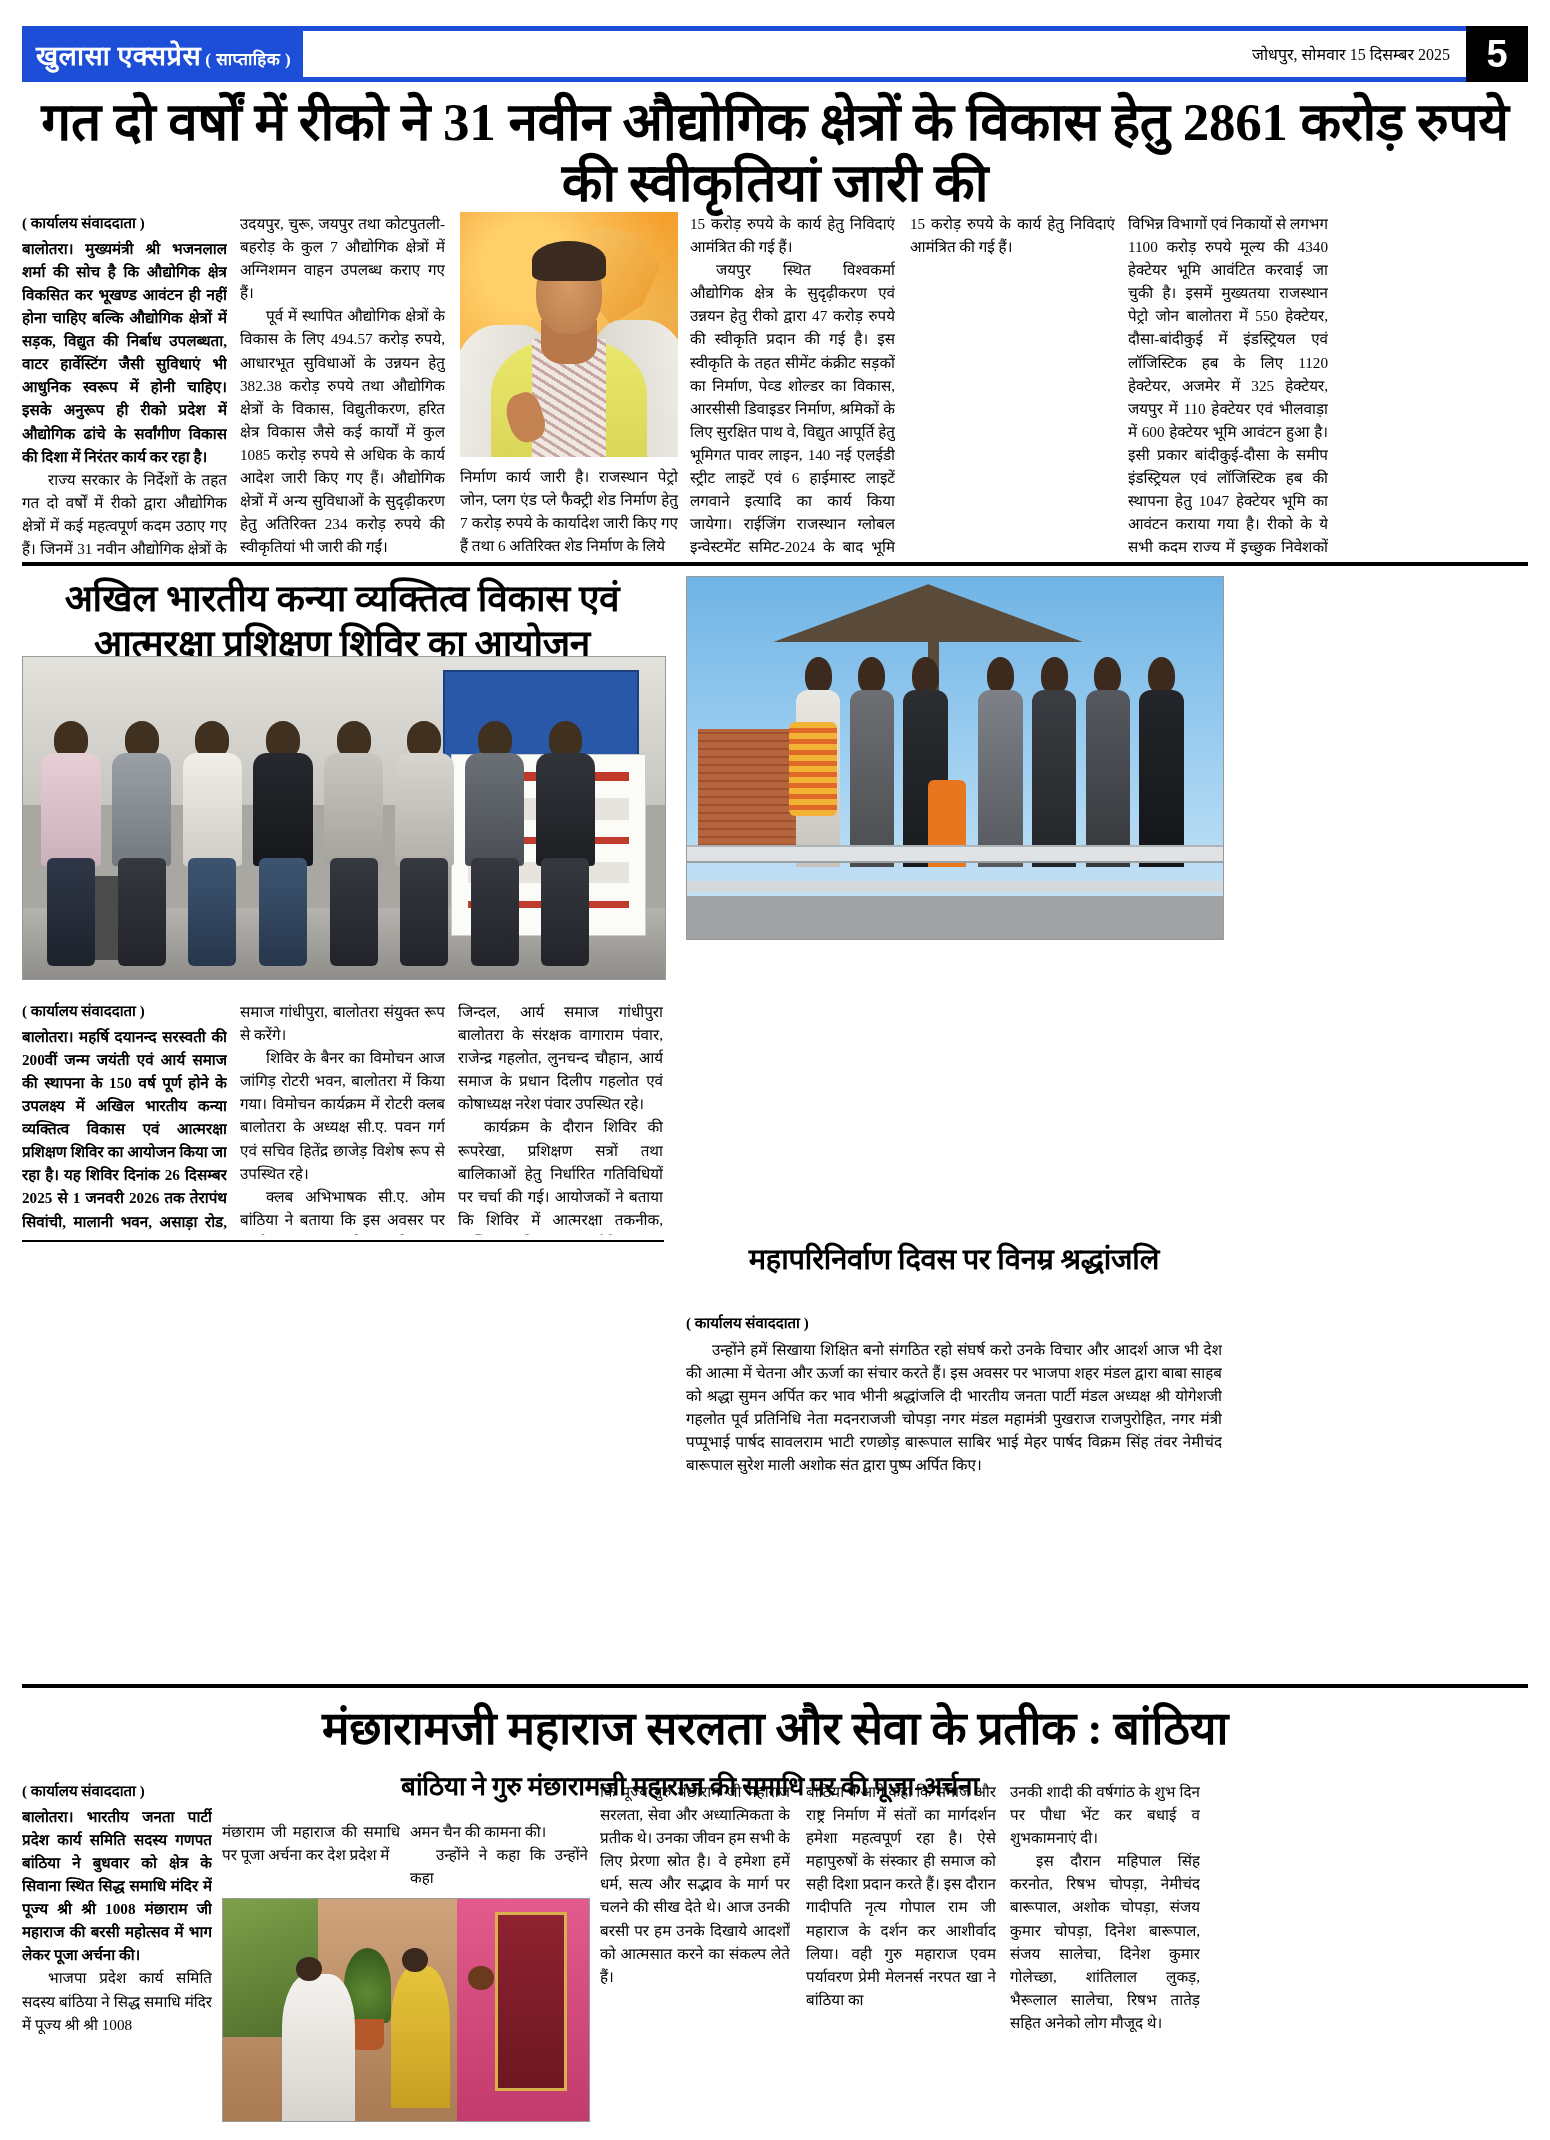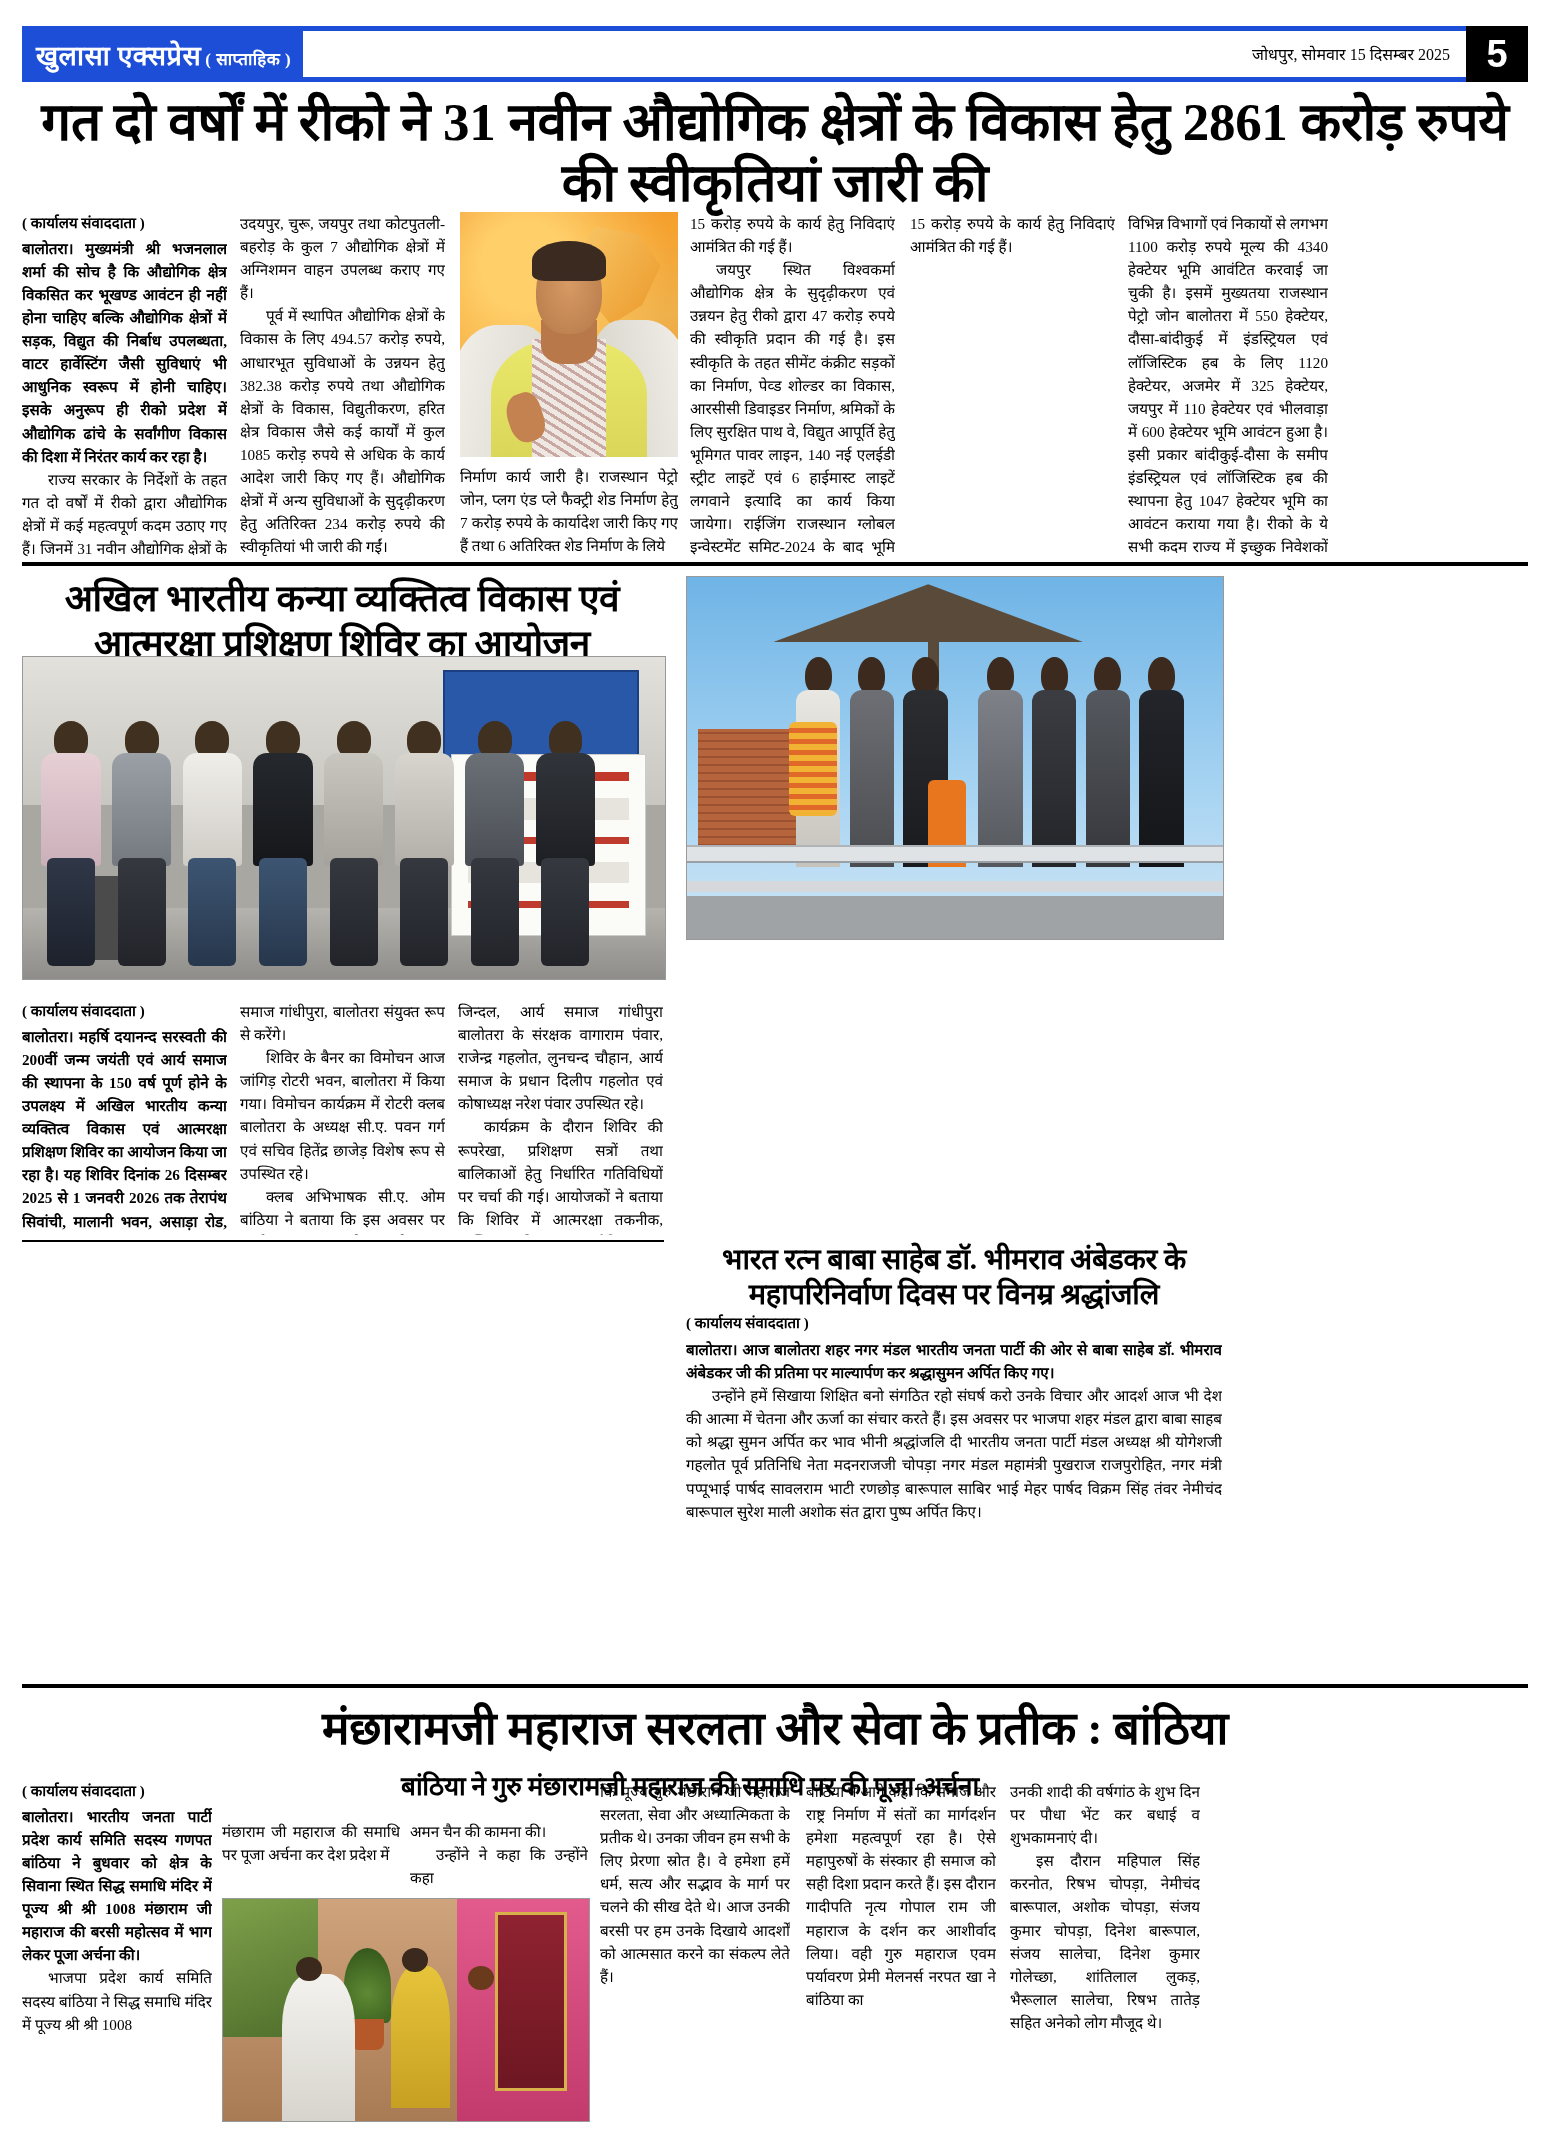--- a/index.html
+++ b/index.html
@@ -313,21 +313,20 @@
     <div class="ph3-p" style="left:84%;">
         <div class="hd"></div>
         <div class="bd" style="background:linear-gradient(180deg,#23252a,#141518);"></div>
       </div>
     <div class="ph3-rail"></div>
     <div class="ph3-rail2"></div>
     <div class="ph3-floor"></div>
   </div>
 
   <div class="hl hl-3">
-    <div>भारत रत्न बाबा साहेब डॉ. भीमराव अंबेडकर के</div>
     <div>महापरिनिर्वाण दिवस पर विनम्र श्रद्धांजलि</div>
   </div>
 
   <div class="col" style="left:22px;top:1000px;width:205px;height:235px;">
     <span class="byline">( कार्यालय संवाददाता )</span>
     <p class="first"><span class="lead">बालोतरा। महर्षि दयानन्द सरस्वती की 200वीं जन्म जयंती एवं आर्य समाज की स्थापना के 150 वर्ष पूर्ण होने के उपलक्ष्य में अखिल भारतीय कन्या व्यक्तित्व विकास एवं आत्मरक्षा प्रशिक्षण शिविर का आयोजन किया जा रहा है। यह शिविर दिनांक 26 दिसम्बर 2025 से 1 जनवरी 2026 तक तेरापंथ सिवांची, मालानी भवन, असाड़ा रोड, बालोतरा में आयोजित होगा। इस आयोजन की मेजबानी महिला आर्य समाज गांधीपुरा एवं आर्य</span></p>
   </div>
 
   <div class="col" style="left:240px;top:1000px;width:205px;height:235px;">
     <p class="first"><span>समाज गांधीपुरा, बालोतरा संयुक्त रूप से करेंगे।</span></p>
@@ -338,21 +337,20 @@
   <div class="col" style="left:458px;top:1000px;width:205px;height:235px;">
     <p class="first"><span>जिन्दल, आर्य समाज गांधीपुरा बालोतरा के संरक्षक वागाराम पंवार, राजेन्द्र गहलोत, लुनचन्द चौहान, आर्य समाज के प्रधान दिलीप गहलोत एवं कोषाध्यक्ष नरेश पंवार उपस्थित रहे।</span></p>
     <p><span>कार्यक्रम के दौरान शिविर की रूपरेखा, प्रशिक्षण सत्रों तथा बालिकाओं हेतु निर्धारित गतिविधियों पर चर्चा की गई। आयोजकों ने बताया कि शिविर में आत्मरक्षा तकनीक, व्यक्तित्व विकास, शारीरिक एवं मानसिक सशक्तिकरण संबंधी सत्र आयोजित किए जाएंगे।</span></p>
   </div>
 
   <div class="col" style="left:686px;top:1312px;width:536px;height:200px;text-align:center;">
     <span class="byline">( कार्यालय संवाददाता )</span>
   </div>
 
   <div class="col" style="left:686px;top:1338px;width:536px;height:240px;">
-    <p class="first"><span class="lead">बालोतरा। आज बालोतरा शहर नगर मंडल भारतीय जनता पार्टी की ओर से बाबा साहेब डॉ. भीमराव अंबेडकर जी की प्रतिमा पर माल्यार्पण कर श्रद्धासुमन अर्पित किए गए।</span></p>
     <p><span>उन्होंने हमें सिखाया शिक्षित बनो संगठित रहो संघर्ष करो उनके विचार और आदर्श आज भी देश की आत्मा में चेतना और ऊर्जा का संचार करते हैं। इस अवसर पर भाजपा शहर मंडल द्वारा बाबा साहब को श्रद्धा सुमन अर्पित कर भाव भीनी श्रद्धांजलि दी भारतीय जनता पार्टी मंडल अध्यक्ष श्री योगेशजी गहलोत पूर्व प्रतिनिधि नेता मदनराजजी चोपड़ा नगर मंडल महामंत्री पुखराज राजपुरोहित, नगर मंत्री पप्पूभाई पार्षद सावलराम भाटी रणछोड़ बारूपाल साबिर भाई मेहर पार्षद विक्रम सिंह तंवर नेमीचंद बारूपाल सुरेश माली अशोक संत द्वारा पुष्प अर्पित किए।</span></p>
   </div>
 
   <div class="rule thin" style="top:1240px;left:22px;width:642px;"></div>
   <div class="rule thick" style="top:1684px;"></div>
 
   <div class="hl hl-4">मंछारामजी महाराज सरलता और सेवा के प्रतीक : बांठिया</div>
   <div class="hl hl-sub4">बांठिया ने गुरु मंछारामजी महाराज की समाधि पर की पूजा-अर्चना</div>
 
   <div class="col" style="left:22px;top:1780px;width:190px;height:330px;">

